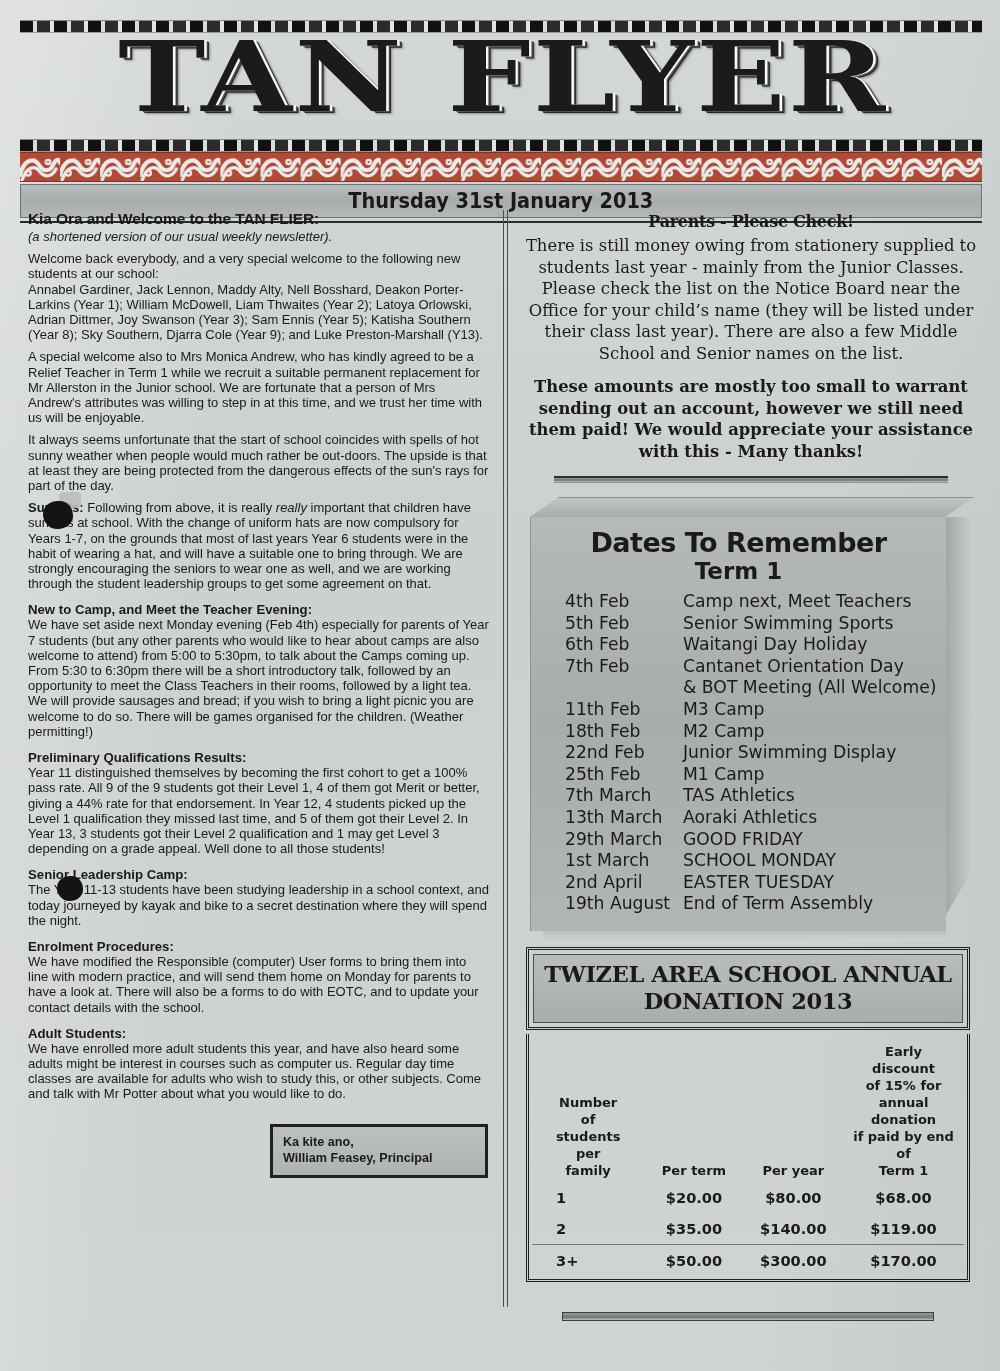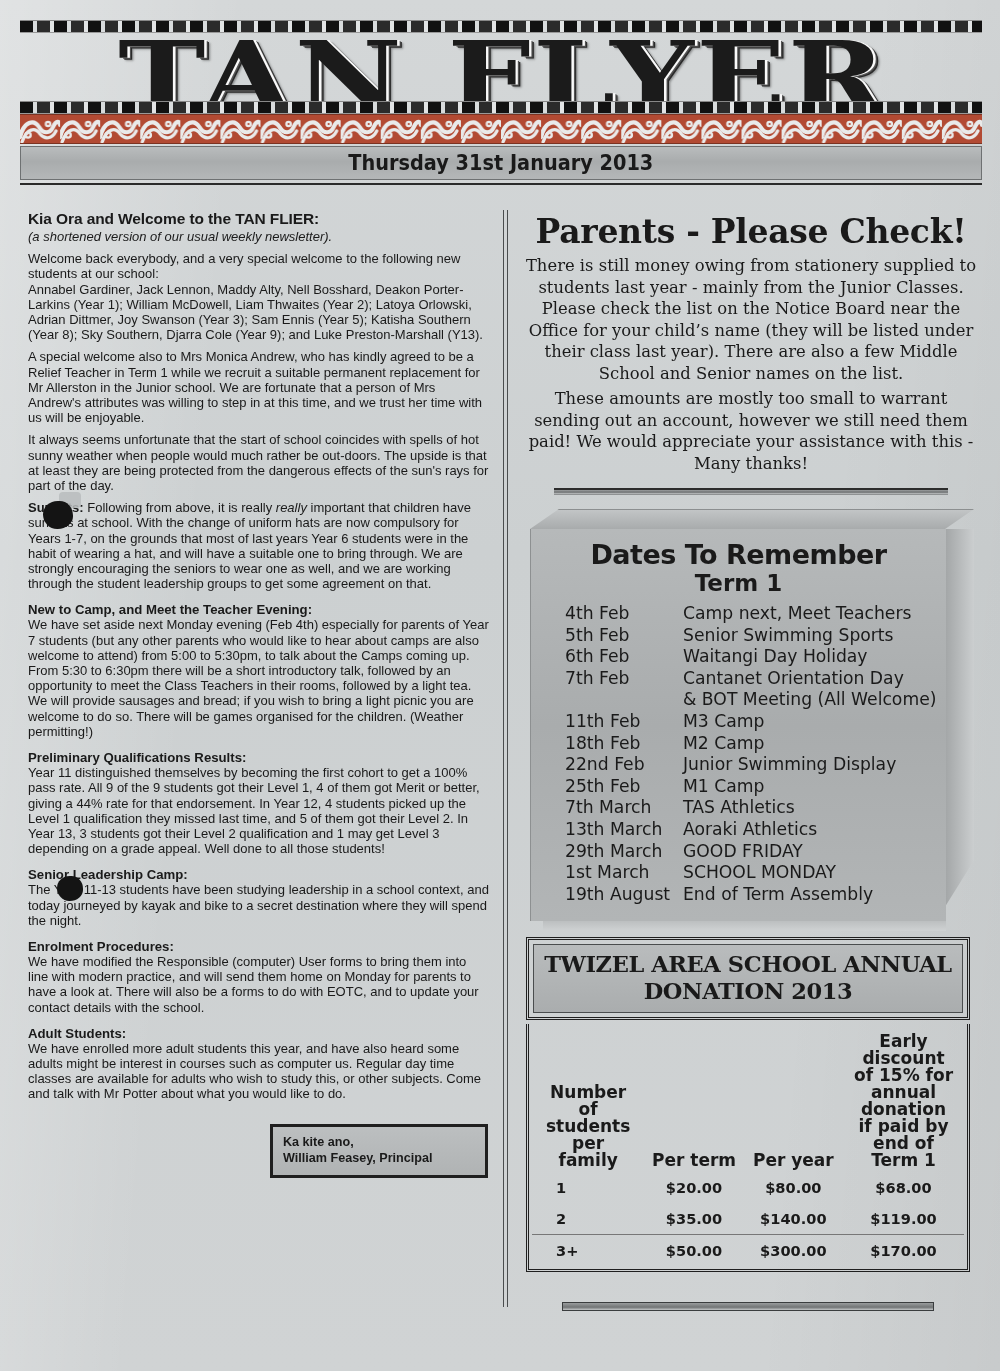--- a/index.html
+++ b/index.html
@@ -31,21 +31,21 @@
     background:
       repeating-linear-gradient(90deg,
         #111 0px, #111 13px,
         #d9dcdd 13px, #d9dcdd 17px,
         #2b2b2b 17px, #2b2b2b 30px,
         #e2e4e5 30px, #e2e4e5 34px);
     border-top:1px solid #888;
     border-bottom:1px solid #999;
   }
   .title-band {
-    height:68px;
+    height:106px;
     position:relative;
     overflow:hidden;
   }
   .tan-flyer {
     position:absolute;
     left:8px; top:-6px;
     width:950px;
     text-align:center;
     font-family:"DejaVu Serif", serif;
     font-weight:bold;
@@ -152,30 +152,30 @@
     padding:7px 10px 9px 10px;
     font-size:12.6px;
     font-weight:bold;
     line-height:16px;
   }
 
   
   .parents-block { text-align:center; font-family:"DejaVu Serif", serif; }
   .parents-block h2 {
     margin:2px 0 4px 0;
-    font-size:33px;
+    font-size:16px;
     font-weight:bold;
     letter-spacing:-0.3px;
   }
   .parents-block p {
     margin:0;
     font-size:16.4px;
     line-height:21.5px;
   }
-  .parents-block p + p { margin-top:4px; }
+  .parents-block p + p { margin-top:12px;font-weight:bold; }
 
   .hr3d {
     height:7px;
     margin:14px 34px 0 34px;
     background:linear-gradient(#9a9d9e,#6f7273 55%,#c6c9ca);
     border-top:2px solid #2c2c2c;
     border-bottom:1px solid #8f9293;
   }
 
   
@@ -250,21 +250,21 @@
     border-top:none;
     margin-top:4px;
     padding:3px;
   }
   table.donate {
     width:100%;
     border-collapse:collapse;
     font-family:"DejaVu Sans", sans-serif;
   }
   table.donate th {
-    font-size:17px;
+    font-size:13px;
     line-height:17px;
     font-weight:bold;
     vertical-align:bottom;
     padding:6px 2px 3px 2px;
     text-align:center;
   }
   table.donate th.c1 { width:26%; }
   table.donate th.c2 { width:23%; }
   table.donate th.c3 { width:23%; }
   table.donate th.c4 { width:28%; }
@@ -421,20 +421,24 @@
                   <td class="d">13th March</td>
                   <td>Aoraki Athletics</td>
                 </tr>
                 <tr>
                   <td class="d">29th March</td>
                   <td>GOOD FRIDAY</td>
                 </tr>
                 <tr>
                   <td class="d">1st March</td>
                   <td>SCHOOL MONDAY</td>
+                </tr>
+                <tr>
+                  <td class="d">2nd April</td>
+                  <td>EASTER TUESDAY</td>
                 </tr>
                 <tr>
                   <td class="d">19th August</td>
                   <td>End of Term Assembly</td>
                 </tr>
               </tbody>
           </table>
           <div class="dates-shadow"></div>
         </div>
       </div>

